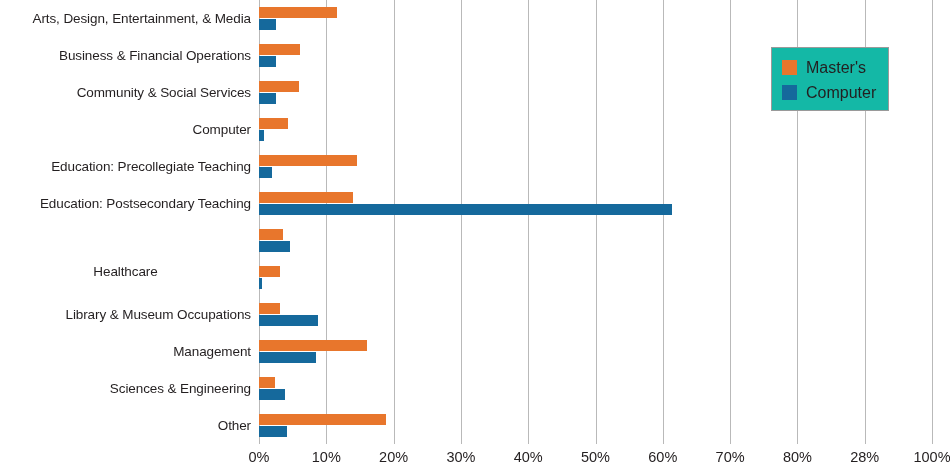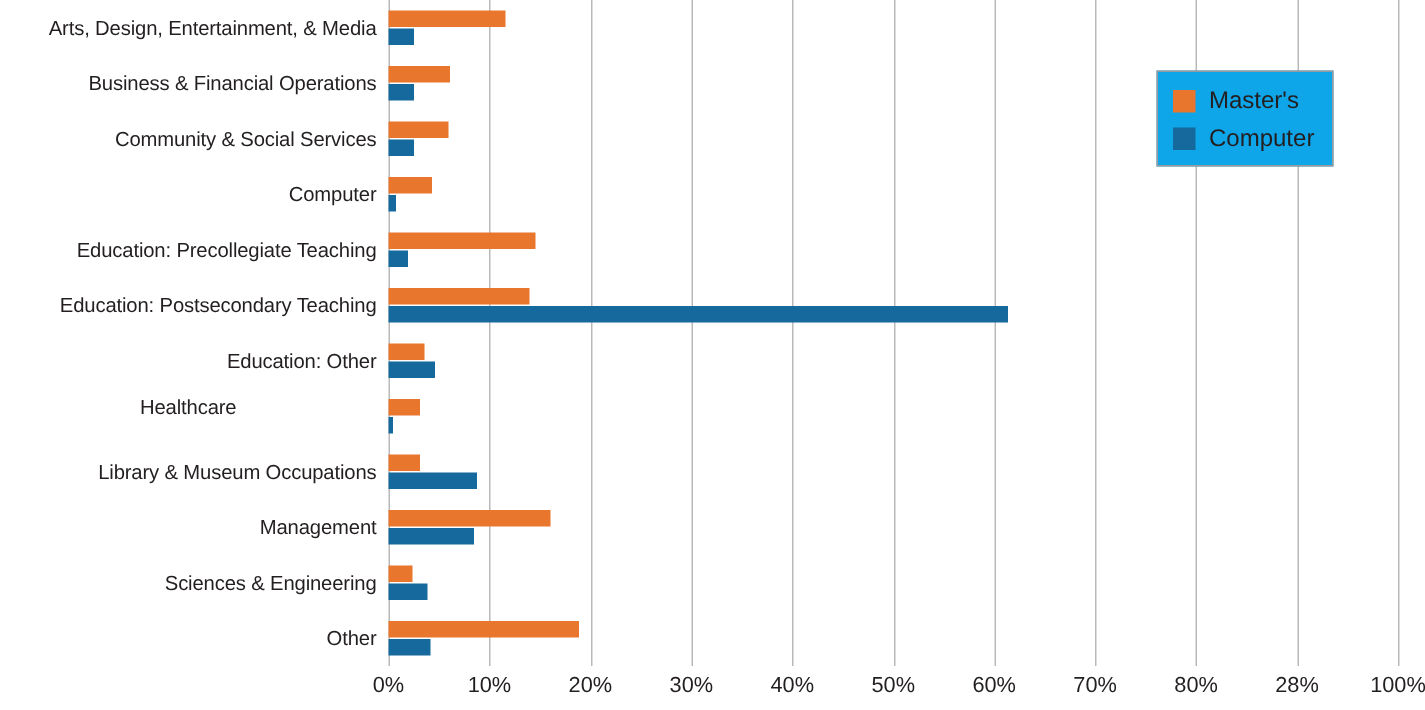--- a/index.html
+++ b/index.html
@@ -93,21 +93,21 @@
 
   
   #legend {
     position: absolute;
     left: 771px;
     top: 47px;
     width: 118px;
     height: 64px;
     box-sizing: border-box;
     border: 1px solid #9a9a9a;
-    background: #0ea5e9;
+    background: #14b8a6;
     padding: 7px 0 0 10px;
   }
   .legend-row {
     display: flex;
     align-items: center;
     height: 25px;
   }
   .legend-swatch {
     width: 15px;
     height: 15px;
@@ -126,21 +126,20 @@
 
 <div id="chart-root">
 
   <div id="label-column">
       <div class="cat-label" style="top: 10.5px;">Arts, Design, Entertainment, &amp; Media</div>
       <div class="cat-label" style="top: 47.5px;">Business &amp; Financial Operations</div>
       <div class="cat-label" style="top: 84.5px;">Community &amp; Social Services</div>
       <div class="cat-label" style="top: 121.5px;">Computer</div>
       <div class="cat-label" style="top: 158.5px;">Education: Precollegiate Teaching</div>
       <div class="cat-label" style="top: 195.5px;">Education: Postsecondary Teaching</div>
-      <div class="cat-label" style="top: 232.5px;">Education: Other</div>
       <div class="cat-label" style="top: 264px; text-align: center;">Healthcare</div>
       <div class="cat-label" style="top: 306.5px;">Library &amp; Museum Occupations</div>
       <div class="cat-label" style="top: 343.5px;">Management</div>
       <div class="cat-label" style="top: 380.5px; margin-left: 48px;">Sciences &amp; Engineering</div>
       <div class="cat-label" style="top: 417.5px;">Other</div>
     </div>
 
   <div id="plot-area">
       <div class="gridline" style="left: 0px;"></div>
       <div class="gridline" style="left: 67.3px;"></div>

